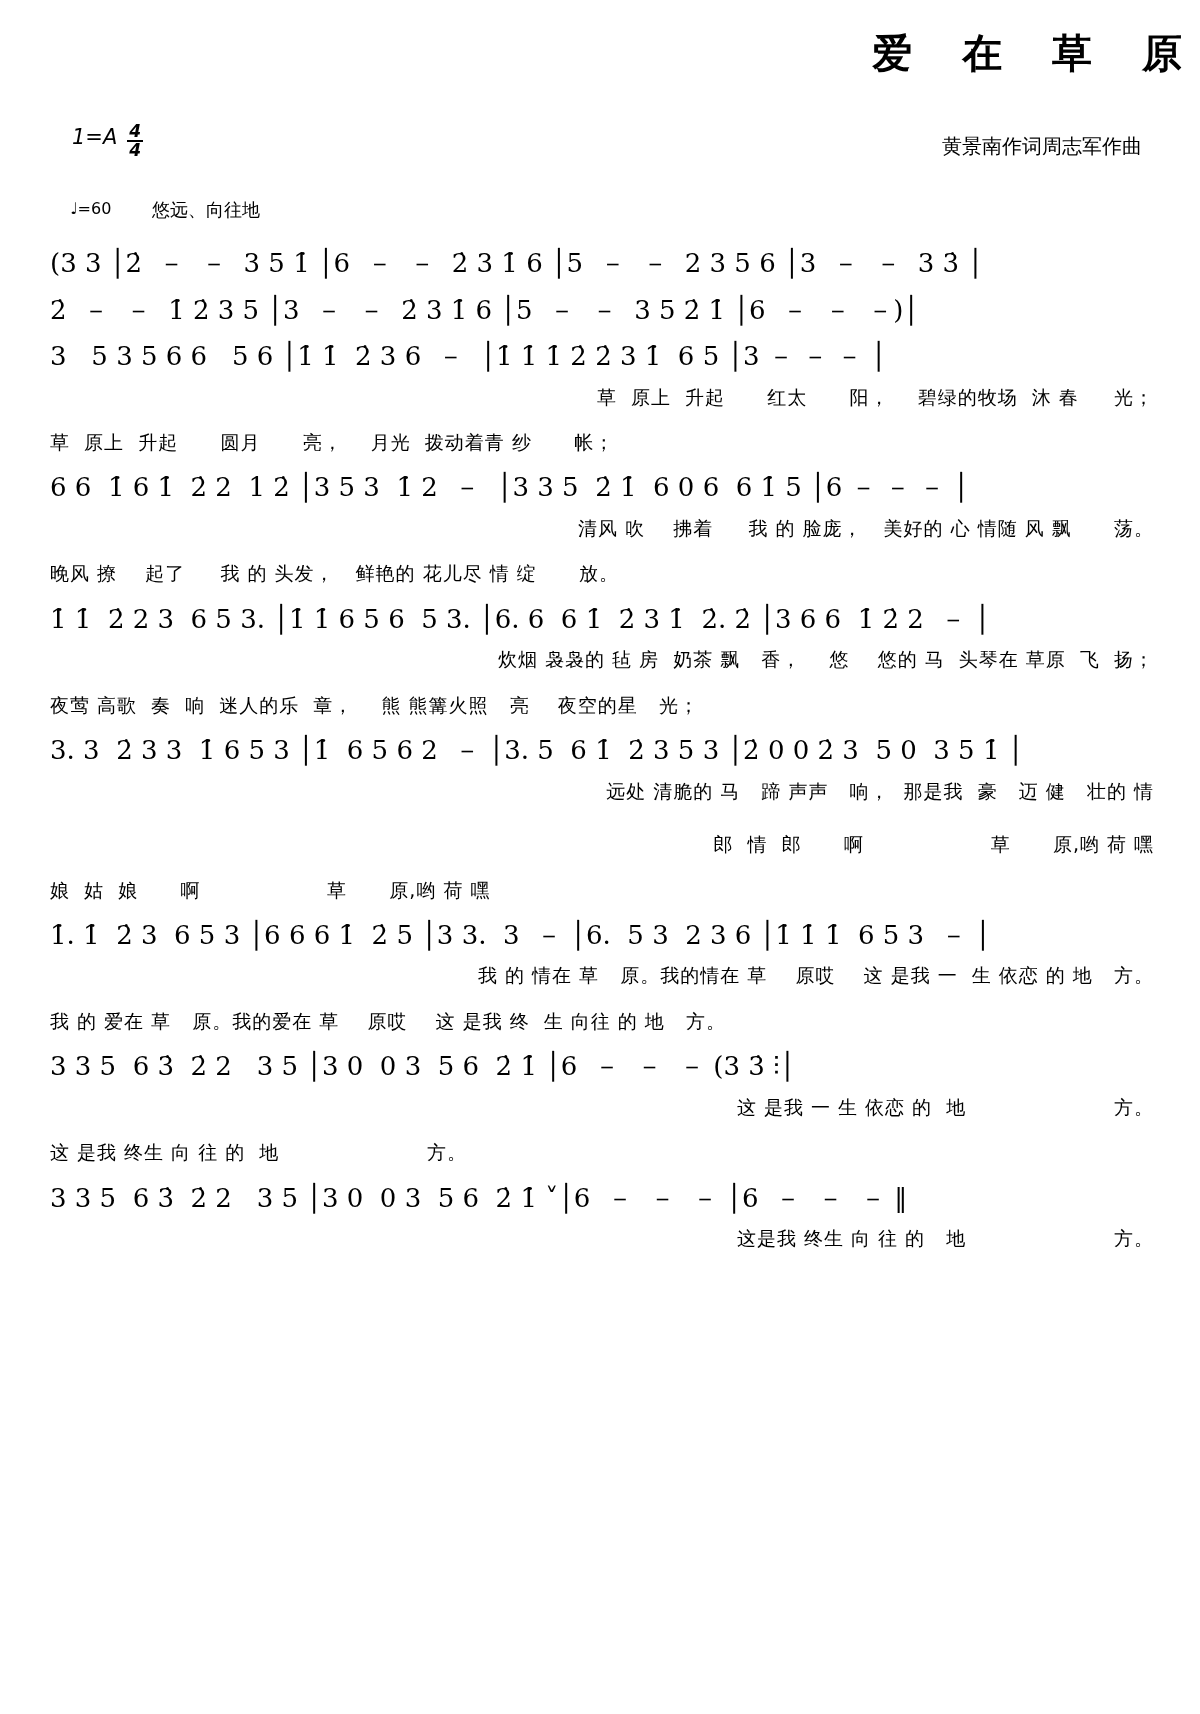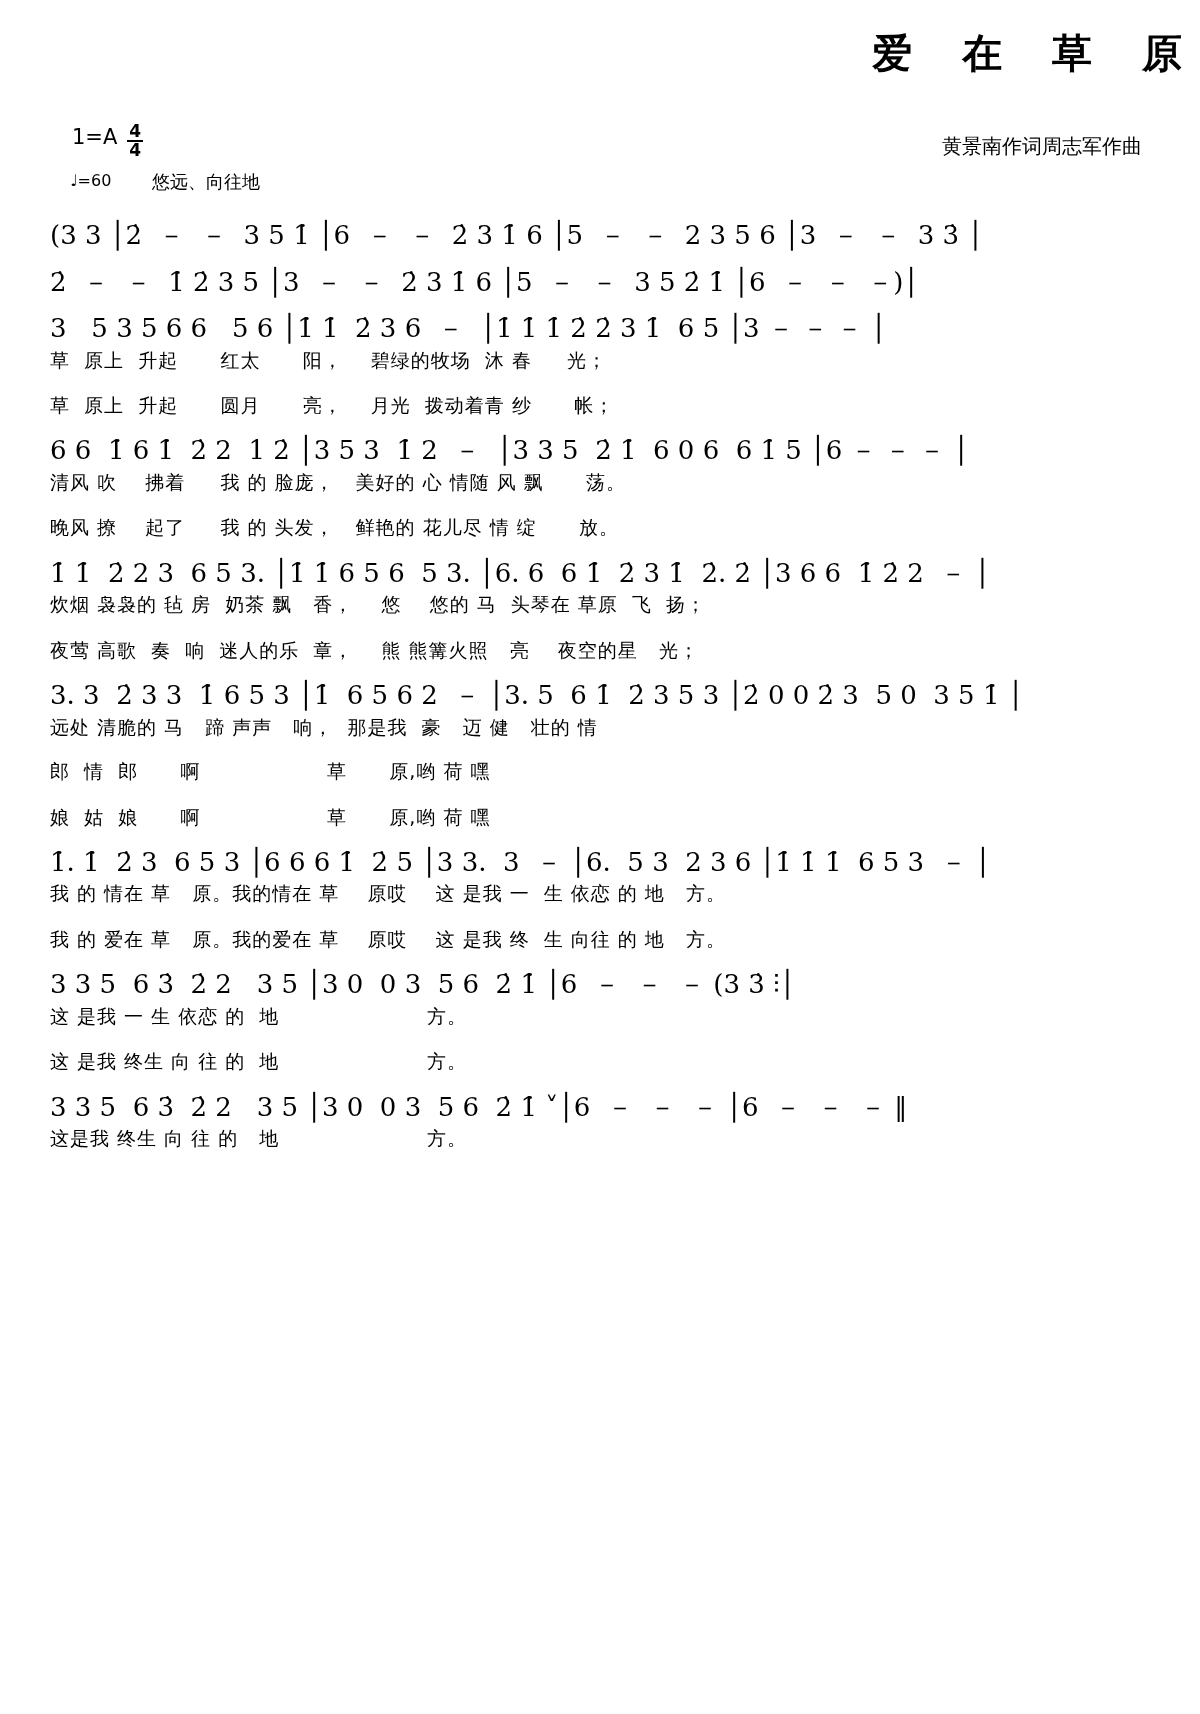--- a/index.html
+++ b/index.html
@@ -34,20 +34,21 @@
     height: 46px;
     margin-top: 44px;
   }
   .key-sig {
     position: absolute;
     left: 72px;
     top: 0;
     font-size: 21px;
     display: flex;
     align-items: flex-start;
+    font-style: italic;
   }
   .frac {
     display: inline-block;
     text-align: center;
     font-size: 17px;
     line-height: 1.0;
     font-weight: bold;
     margin-left: 10px;
     position: relative;
     top: -2px;
@@ -61,20 +62,21 @@
   .credits {
     position: absolute;
     right: 58px;
     top: 8px;
     font-size: 20px;
     letter-spacing: 0px;
   }
   .tempo-row {
     position: relative;
     height: 34px;
+    margin-top: 28px;
     font-size: 17px;
   }
   .tempo {
     position: absolute;
     left: 70px;
     top: 0;
     font-size: 16px;
   }
   .expr {
     position: absolute;
@@ -97,21 +99,21 @@
     line-height: 1.25;
     padding-left: 4px;
   }
   .lyric {
     font-size: 19px;
     white-space: pre;
     line-height: 1.55;
     padding-left: 4px;
     letter-spacing: 1px;
   }
-  .lyric.l1 { margin-top: 1px; }
+  .lyric.l1 { margin-top: 10px; text-align: right; }
   .lyric.l2 { margin-top: 16px; }
 </style>
 </head>
 <body>
 
 <div class="sheet">
 
   <div class="title">爱 在 草 原</div>
 
   <div class="meta-row">

